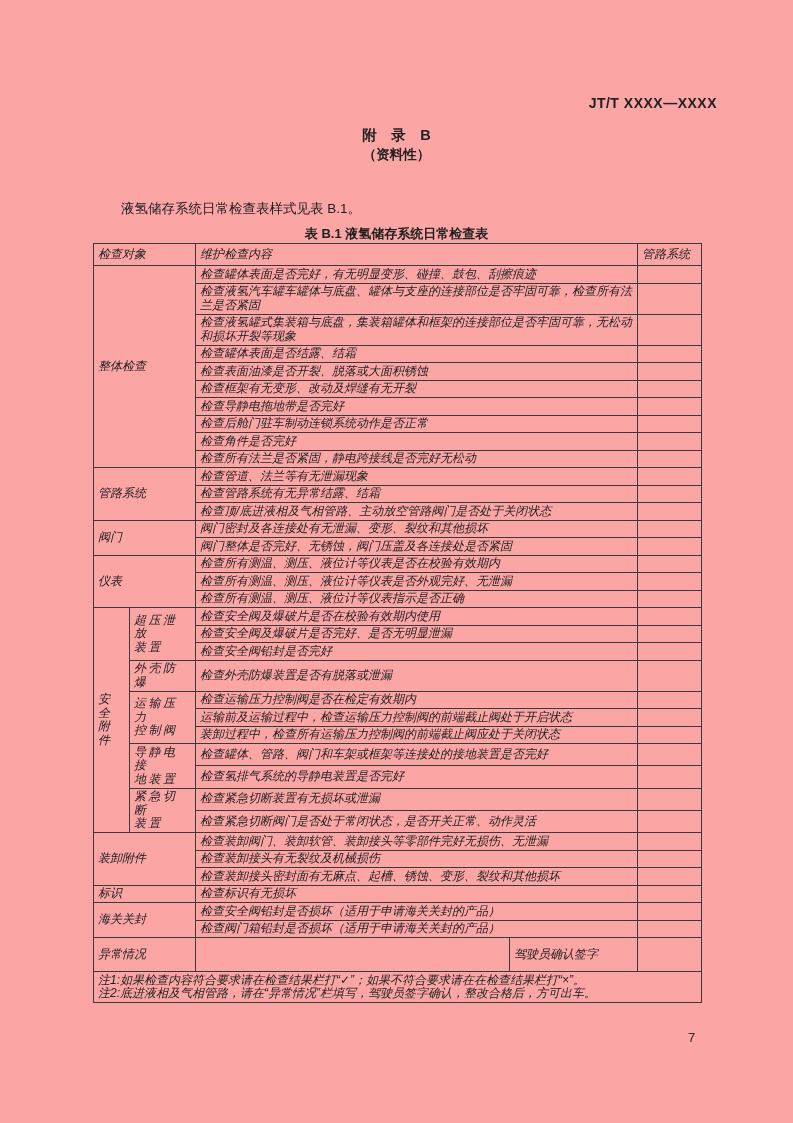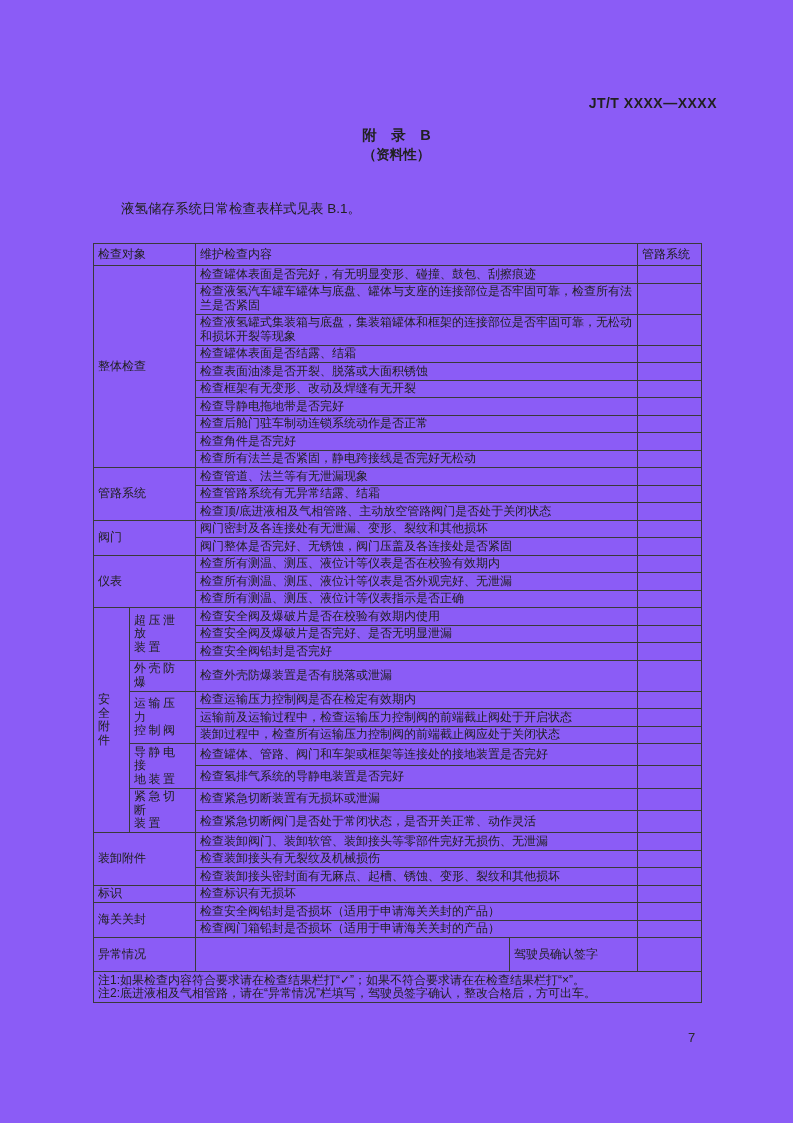--- a/index.html
+++ b/index.html
@@ -1,17 +1,17 @@
 <!DOCTYPE html>
 <html><head>
 <meta charset="utf-8">
 <style>
   html,body { margin:0; padding:0; background:#e9e9e9; }
   .page {
-    position:relative; width:793px; height:1123px; background:#8b5cf6;
+    position:relative; width:793px; height:1123px; background:#fca5a5;
     margin:0 auto; overflow:hidden;
     font-family:"Liberation Sans","DejaVu Sans",sans-serif;
     color:#212121;
   }
   .doc-code {
     position:absolute; top:95px; right:76px;
     font-size:14px; font-weight:bold; letter-spacing:0.5px;
   }
   .title-line { position:absolute; left:0; width:100%; text-align:center; font-weight:bold; }
   .title-1 { top:126px; font-size:14.5px; }
@@ -20,21 +20,21 @@
   .intro {
     position:absolute; left:93px; top:200px; width:610px;
     font-size:13.5px; text-indent:28px;
   }
   .caption {
     position:absolute; left:0; top:225px; width:100%;
     text-align:center; font-size:13px; font-weight:bold;
   }
   table.insp {
     position:absolute; left:93px; top:243px; width:608px;
-    border-collapse:collapse; table-layout:fixed;
+    border-collapse:collapse; table-layout:fixed;font-style:italic;
   }
   table.insp th, table.insp td {
     border:1px solid #3a3a3a;
     font-size:12px; line-height:13.5px;
     padding:1.5px 4px;
     font-weight:normal; text-align:left; vertical-align:middle;
     overflow:hidden; word-break:break-all;
   }
   table.insp th { height:18px; }
   td.obj-cell { padding-left:6px; }
@@ -54,20 +54,21 @@
 
 <div class="page">
 
   <div class="doc-code">JT/T XXXX—XXXX</div>
 
   <div class="title-line title-1">附　录　B</div>
   <div class="title-line title-2">（资料性）</div>
 
   <div class="intro">液氢储存系统日常检查表样式见表 B.1。</div>
 
+  <div class="caption">表 B.1 液氢储存系统日常检查表</div>
 
   <table class="insp">
     <colgroup>
       <col style="width:36px">
         <col style="width:66px">
         <col style="width:314px">
         <col style="width:128px">
         <col style="width:64px">
     </colgroup>
     <thead>

